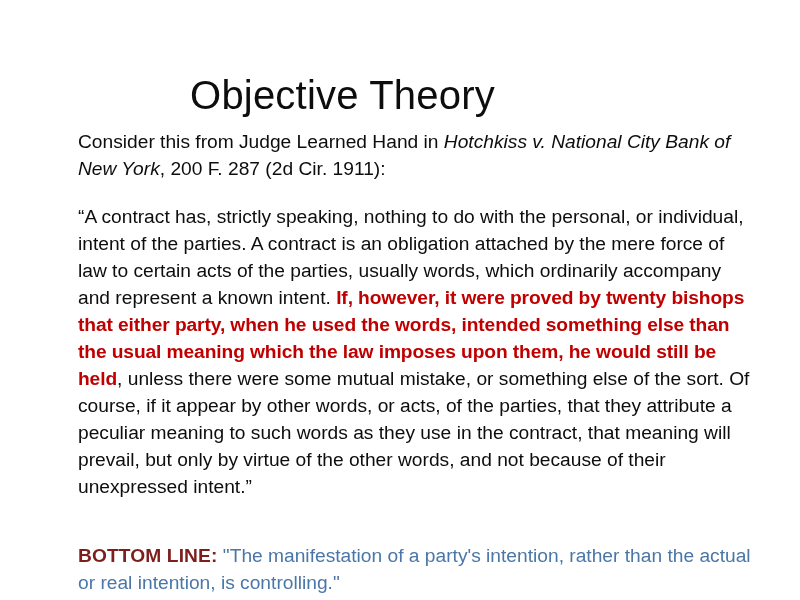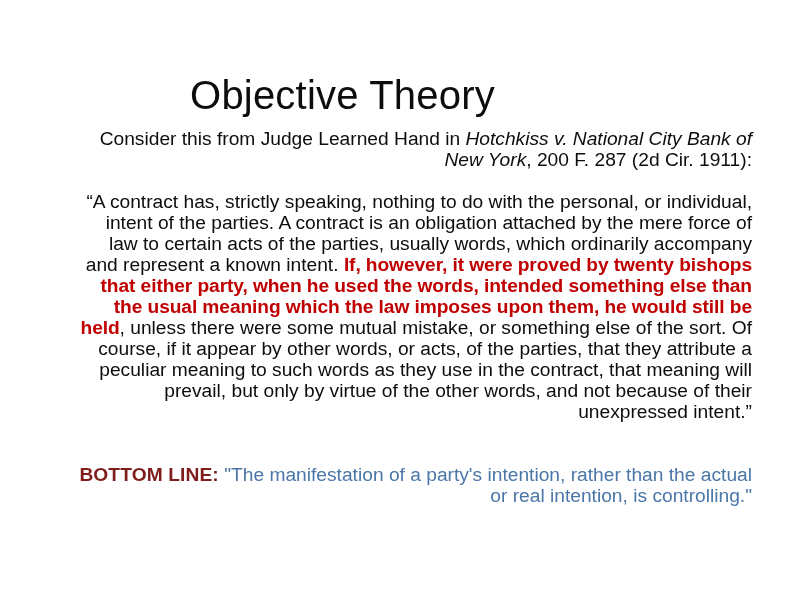--- a/index.html
+++ b/index.html
@@ -43,23 +43,23 @@
   
   .body-area {
     position: absolute;
     left: 78px;
     top: 128px;
     width: 674px;
   }
 
   .para {
     font-size: 19.2px;
-    line-height: 21px;
+    line-height: 27px;
     font-stretch: condensed;
-    text-align: right;
+    text-align: left;
     color: #0d0d0d;
     margin: 0;
   }
 
   .para.intro {
     margin-bottom: 21px;
   }
 
   .para.quote {
     margin-bottom: 21px;

